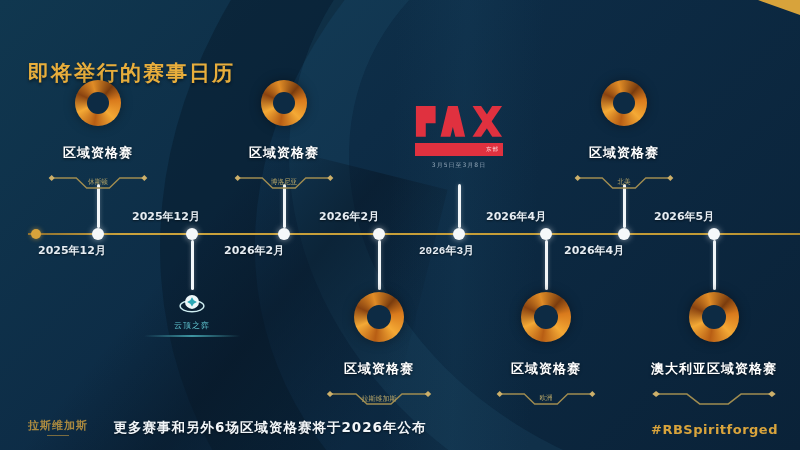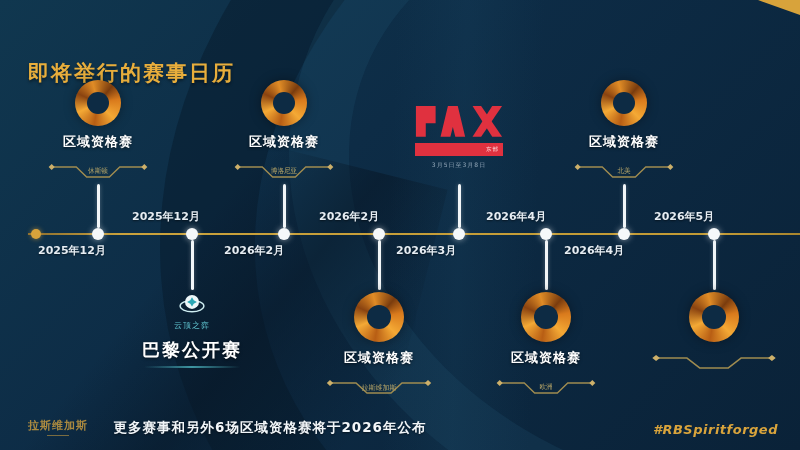--- a/index.html
+++ b/index.html
@@ -33,39 +33,39 @@
     box-shadow:0 0 4px rgba(255,255,255,.3);}
   .date{position:absolute;width:120px;font-size:11px;font-weight:bold;
     color:#e6edf3;text-shadow:0 1px 2px rgba(0,0,0,.5);}
   
   .event{position:absolute;text-align:center;}
   .swirl{position:relative;margin:0 auto;border-radius:50%;
     background:conic-gradient(from 40deg,#7a3c0e 0deg,#d97a1c 40deg,#f4a935 95deg,#b85e14 150deg,#f4a935 205deg,#8a4310 255deg,#e08c26 305deg,#7a3c0e 360deg);
     box-shadow:0 0 12px rgba(0,0,0,.35);}
   .swirl::before{content:"";position:absolute;left:26%;top:26%;width:48%;height:48%;
     border-radius:50%;background:#0d2b44;}
-  .event-label{margin-top:7px;color:#ffffff;font-weight:bold;font-size:13px;letter-spacing:1px;
+  .event-label{margin-top:18px;color:#ffffff;font-weight:bold;font-size:13px;letter-spacing:1px;
     text-shadow:0 1px 3px rgba(0,0,0,.6);}
   .open-label{font-size:18px;letter-spacing:2px;}
   .open-caption{margin-top:2px;font-size:8px;color:#5fc3cf;letter-spacing:1px;}
   .open-underline{width:96px;height:2px;margin:4px auto 0;
     background:linear-gradient(90deg,transparent,rgba(80,190,200,.75),transparent);}
   .bracket{display:block;margin:10px auto 0;}
   .pax-bar{width:88px;height:13px;margin:5px auto 0;background:#e0313f;
     display:flex;align-items:center;justify-content:flex-end;}
   .pax-bar span{font-size:5.5px;color:#ffd9dc;padding-right:4px;letter-spacing:1px;}
   .pax-caption{margin-top:5px;font-size:6px;color:#92a7b8;letter-spacing:1px;}
   
   .brand{position:absolute;left:28px;bottom:14px;color:#c59a3f;font-size:11px;font-weight:bold;
     letter-spacing:1px;text-align:center;opacity:.85;}
   .brand::after{content:"";display:block;width:22px;height:1px;background:#c59a3f;margin:2px auto 0;opacity:.7;}
   .footer-note{position:absolute;left:0;bottom:13px;width:540px;text-align:center;
     color:#f2f6f9;font-size:13.5px;font-weight:bold;letter-spacing:1px;text-shadow:0 1px 2px rgba(0,0,0,.5);margin-top:36px;}
   .hashtag{position:absolute;right:22px;bottom:13px;color:#d9a43c;font-size:13px;
-    font-weight:bold;font-style:italic;letter-spacing:.5px;}
+    font-weight:bold;letter-spacing:.5px;}
 </style>
 </head>
 <body>
 
 <div id="stage">
   <div class="bg-arc1"></div>
   <div class="bg-arc2"></div>
   <div class="bg-band1"></div>
   <div class="bg-band2"></div>
   <div class="corner-gold"></div>
@@ -92,21 +92,20 @@
       <div class="tl-node" style="left: 186px; top: 228px;"></div>
       <div class="connector" style="left: 190.5px; top: 240px; height: 50px;"></div>
       <div class="date" style="left: 132px; top: 209px;">2025年12月</div>
       <div class="event open" style="left: 107px; top: 290px; width: 170px;">
         <svg width="28" height="28" viewBox="0 0 40 40" style="display: block; margin: 0px auto;">
           <ellipse cx="20" cy="23" rx="17" ry="8" fill="none" stroke="#cfeef2" stroke-width="2"></ellipse>
           <circle cx="20" cy="17" r="10" fill="#eef7f9"></circle>
           <path d="M20 10.5 L22.5 14.5 L27 17 L22.5 19.5 L20 23.5 L17.5 19.5 L13 17 L17.5 14.5 Z" fill="#2ba6b4"></path>
         </svg>
         <div class="open-caption">云顶之弈</div>
-        <div class="event-label open-label">巴黎公开赛</div>
         <div class="open-underline"></div>
       </div>
       <div class="tl-node" style="left: 278px; top: 228px;"></div>
       <div class="connector" style="left: 282.5px; top: 184px; height: 44px;"></div>
       <div class="date" style="left: 224px; top: 243px;">2026年2月</div>
       <div class="event qualifier" style="left: 209px; top: 80px; width: 150px;">
         <div class="swirl" style="width: 46px; height: 46px;"></div>
         <div class="event-label">区域资格赛</div>
         <svg width="104" height="22" viewBox="0 0 110 22" preserveAspectRatio="none" class="bracket">
           <path d="M7 6 L32 6 L43 16 L67 16 L78 6 L103 6" fill="none" stroke="#a08c50" stroke-width="1.5"></path>
@@ -123,21 +122,21 @@
         <div class="event-label">区域资格赛</div>
         <svg width="110" height="22" viewBox="0 0 110 22" preserveAspectRatio="none" class="bracket">
           <path d="M7 6 L32 6 L43 16 L67 16 L78 6 L103 6" fill="none" stroke="#a08c50" stroke-width="1.5"></path>
           <path d="M6 3 l3.2 3 l-3.2 3 l-3.2 -3 Z" fill="#cdb06a"></path>
           <path d="M104 3 l3.2 3 l-3.2 3 l-3.2 -3 Z" fill="#cdb06a"></path>
           <text x="55" y="12.5" text-anchor="middle" font-size="7" fill="#b9a768">拉斯维加斯</text>
         </svg>
       </div>
       <div class="tl-node" style="left: 453px; top: 228px;"></div>
       <div class="connector" style="left: 457.5px; top: 184px; height: 44px;"></div>
-      <div class="date" style="left: 396px; top: 243px;">2026年3月</div>
+      <div class="date" style="left: 419px; top: 243px; font-family: Liberation Mono, monospace;">2026年3月</div>
       <div class="event pax" style="left: 389px; top: 106px; width: 140px;">
         <svg width="88" height="32" viewBox="0 0 70 26" style="display: block; margin: 0px auto;">
           <path d="M0 0 H16 V14 H8 V25 H0 Z" fill="#e0313f"></path>
           <path d="M20 25 L26 0 L34 0 L40 25 L32 25 L30 17 L28 25 Z" fill="#e0313f"></path>
           <path d="M46 0 L53 0 L70 25 L62 25 Z" fill="#e0313f"></path>
           <path d="M62 0 L70 0 L53 25 L46 25 Z" fill="#e0313f"></path>
         </svg>
         <div class="pax-bar">
           <span>东部</span>
         </div>
@@ -167,20 +166,21 @@
           <path d="M6 3 l3.2 3 l-3.2 3 l-3.2 -3 Z" fill="#cdb06a"></path>
           <path d="M104 3 l3.2 3 l-3.2 3 l-3.2 -3 Z" fill="#cdb06a"></path>
           <text x="55" y="12.5" text-anchor="middle" font-size="7" fill="#b9a768">北美</text>
         </svg>
       </div>
       <div class="tl-node" style="left: 708px; top: 228px;"></div>
       <div class="connector" style="left: 712.5px; top: 240px; height: 50px;"></div>
       <div class="date" style="left: 654px; top: 209px;">2026年5月</div>
       <div class="event qualifier" style="left: 629px; top: 292px; width: 170px;">
         <div class="swirl" style="width: 50px; height: 50px;"></div>
+        <div class="event-label">澳大利亚区域资格赛</div>
         <svg width="130" height="22" viewBox="0 0 110 22" preserveAspectRatio="none" class="bracket">
           <path d="M7 6 L32 6 L43 16 L67 16 L78 6 L103 6" fill="none" stroke="#a08c50" stroke-width="1.5"></path>
           <path d="M6 3 l3.2 3 l-3.2 3 l-3.2 -3 Z" fill="#cdb06a"></path>
           <path d="M104 3 l3.2 3 l-3.2 3 l-3.2 -3 Z" fill="#cdb06a"></path>
         </svg>
       </div>
     </div>
 
   <div class="brand">拉斯维加斯</div>
   <div class="footer-note">更多赛事和另外6场区域资格赛将于2026年公布</div>

